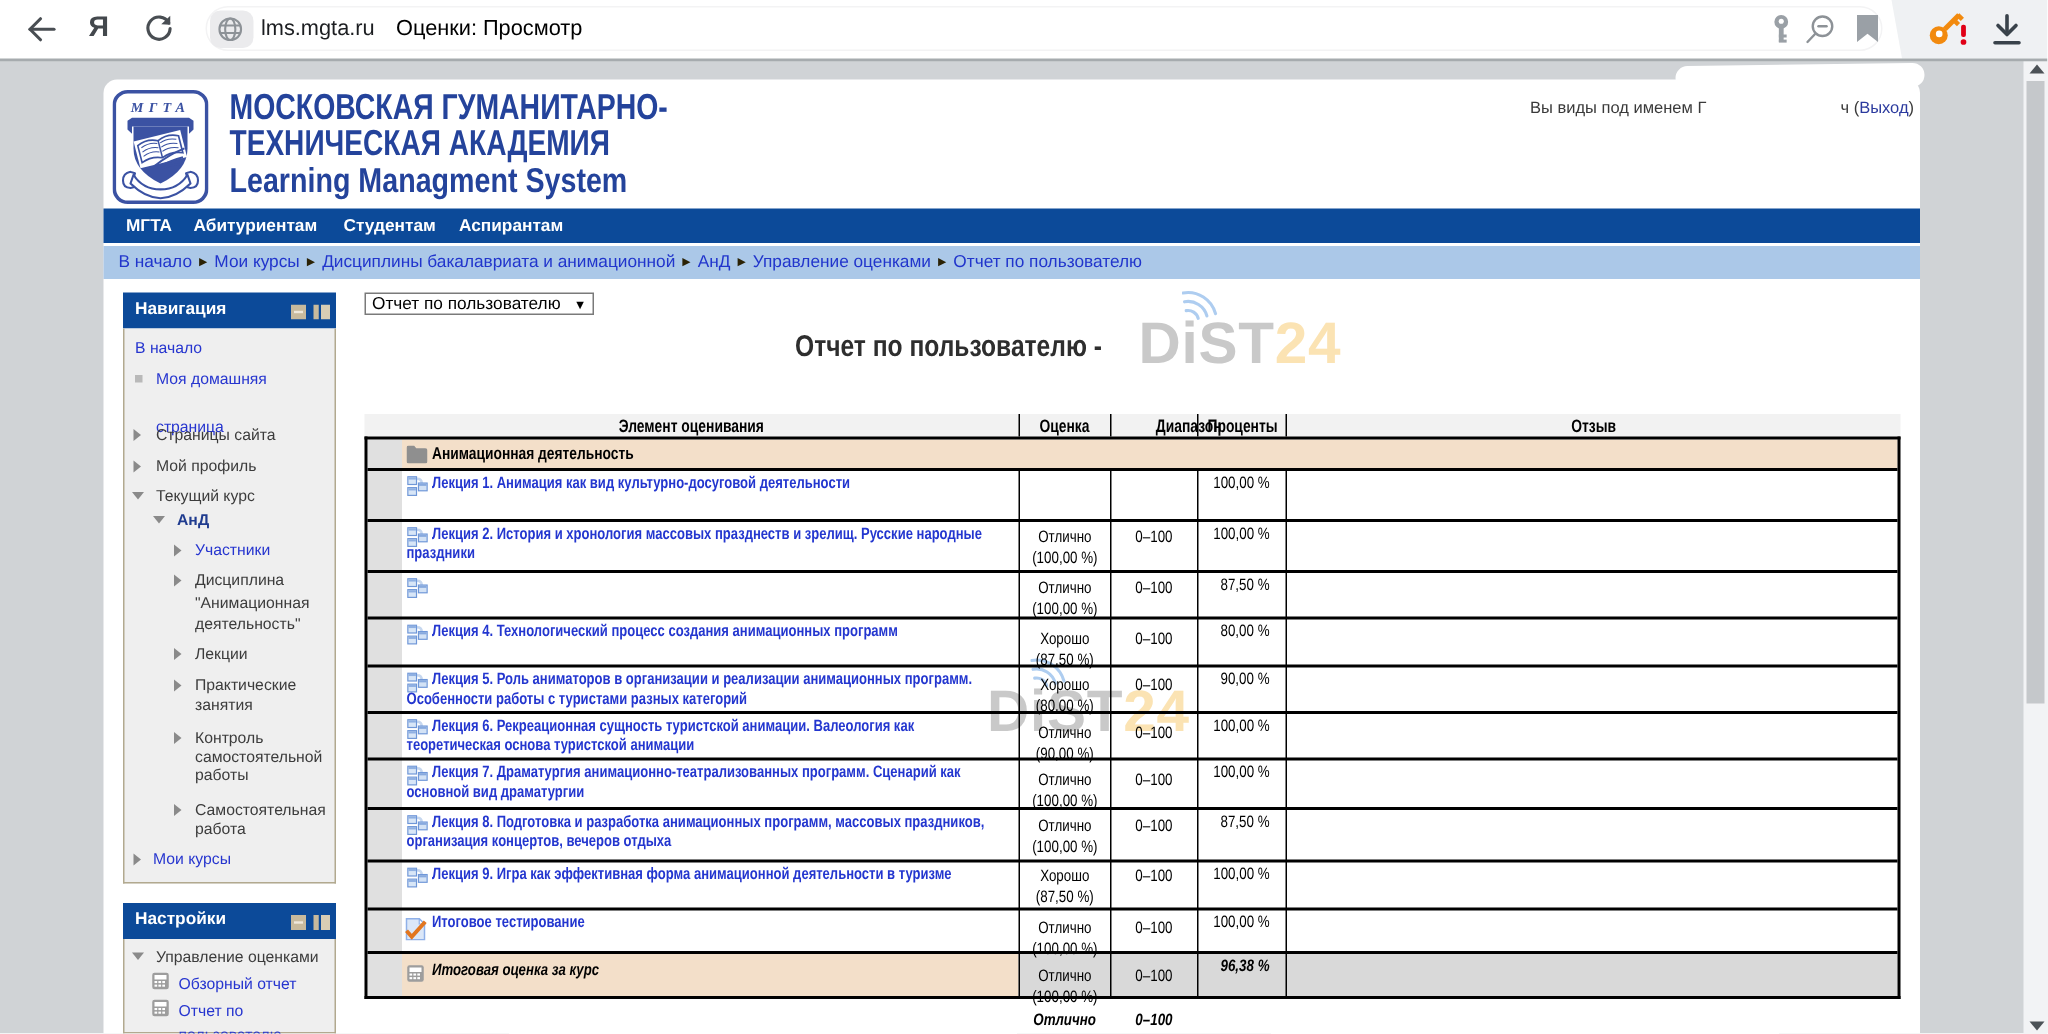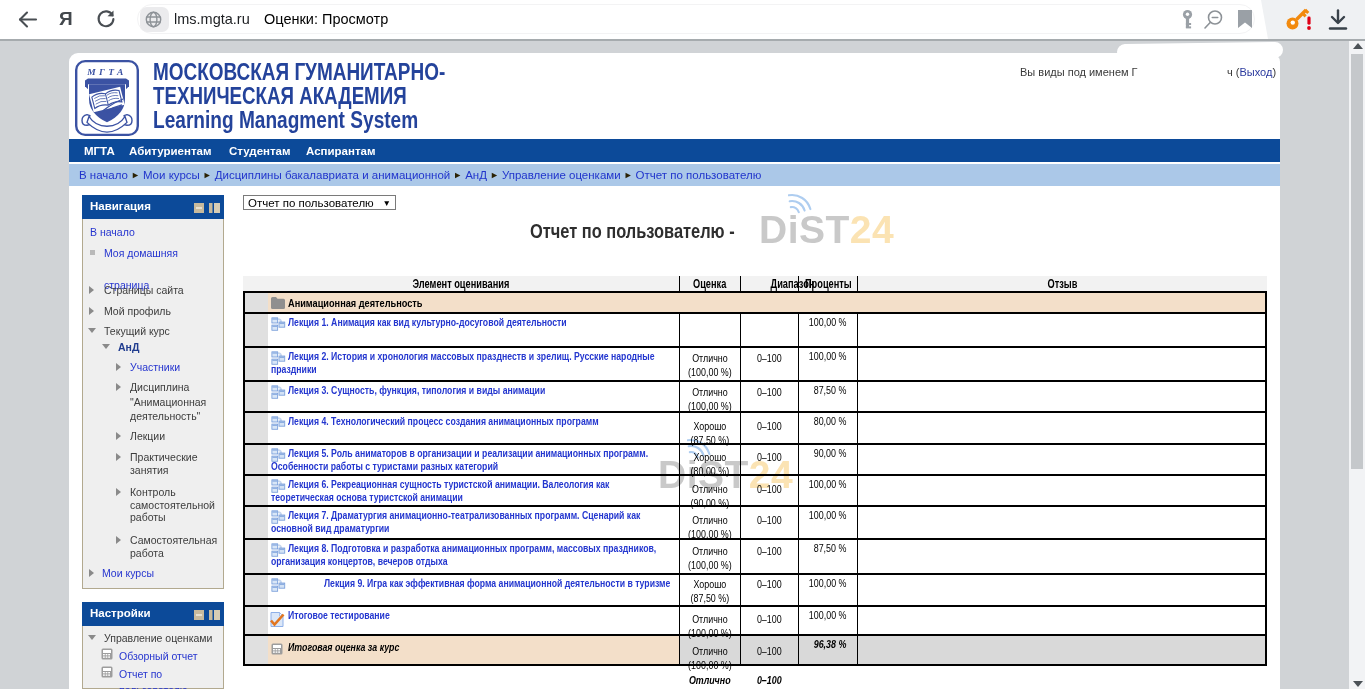--- a/index.html
+++ b/index.html
@@ -351,21 +351,20 @@
       <path d="M8,2.5 Q11.5,2.5 11.5,6" fill="none" stroke="#c6d7ef" stroke-width="2"></path>
       <g stroke="#6f97d8" stroke-width="0.9">
         <rect x="0.95" y="0.95" width="6.6" height="5.9" fill="#d8e6f7"></rect>
         <rect x="0.95" y="9.25" width="6.6" height="5.9" fill="#d8e6f7"></rect>
         <rect x="9.05" y="5.75" width="6.6" height="5.9" fill="#d3e2f5"></rect>
       </g>
       <rect x="1.4" y="1.4" width="5.7" height="1.7" fill="#8fb0e2"></rect>
       <rect x="1.4" y="9.7" width="5.7" height="1.7" fill="#8fb0e2"></rect>
       <rect x="9.5" y="6.2" width="5.7" height="1.7" fill="#87a9de"></rect>
     </svg>
-  <div class="cell name" style="left:288px; top:384px;"><a href="#"><span class="sx">Лекция 3. Сущность, функция, типология и виды анимации</span></a></div>
   <div class="cell cc" style="left:680px; top:384px; width:59px;"><span class="sxc">Хорошо<br>(87,50&nbsp;%)</span></div>
   <div class="cell cc" style="left:741px; top:384px; width:56px;"><span class="sxc">0–100</span></div>
   <div class="cell" style="left:798px; top:384px; width:48px; text-align:right;"><span class="sxr">87,50&nbsp;%</span></div>
   <svg class="abs" style="left:271px; top:416px; z-index:7;" width="15" height="14" viewBox="0 0 17 16">
       <path d="M8,2.5 Q11.5,2.5 11.5,6" fill="none" stroke="#c6d7ef" stroke-width="2"></path>
       <g stroke="#6f97d8" stroke-width="0.9">
         <rect x="0.95" y="0.95" width="6.6" height="5.9" fill="#d8e6f7"></rect>
         <rect x="0.95" y="9.25" width="6.6" height="5.9" fill="#d8e6f7"></rect>
         <rect x="9.05" y="5.75" width="6.6" height="5.9" fill="#d3e2f5"></rect>
       </g>
@@ -445,21 +444,21 @@
       <path d="M8,2.5 Q11.5,2.5 11.5,6" fill="none" stroke="#c6d7ef" stroke-width="2"></path>
       <g stroke="#6f97d8" stroke-width="0.9">
         <rect x="0.95" y="0.95" width="6.6" height="5.9" fill="#d8e6f7"></rect>
         <rect x="0.95" y="9.25" width="6.6" height="5.9" fill="#d8e6f7"></rect>
         <rect x="9.05" y="5.75" width="6.6" height="5.9" fill="#d3e2f5"></rect>
       </g>
       <rect x="1.4" y="1.4" width="5.7" height="1.7" fill="#8fb0e2"></rect>
       <rect x="1.4" y="9.7" width="5.7" height="1.7" fill="#8fb0e2"></rect>
       <rect x="9.5" y="6.2" width="5.7" height="1.7" fill="#87a9de"></rect>
     </svg>
-  <div class="cell name" style="left:288px; top:577px;margin-left:36px;"><a href="#"><span class="sx">Лекция 9. Игра как эффективная форма анимационной деятельности в туризме</span></a></div>
+  <div class="cell name" style="left:288px; top:577px;"><a href="#"><span class="sx">Лекция 9. Игра как эффективная форма анимационной деятельности в туризме</span></a></div>
   <div class="cell cc" style="left:680px; top:577px; width:59px;"><span class="sxc">Отлично<br>(100,00&nbsp;%)</span></div>
   <div class="cell cc" style="left:741px; top:577px; width:56px;"><span class="sxc">0–100</span></div>
   <div class="cell" style="left:798px; top:577px; width:48px; text-align:right;"><span class="sxr">100,00&nbsp;%</span></div>
 
   <svg class="abs" style="left:270px; top:612px; z-index:7;" width="15" height="15" viewBox="0 0 15 15">
       <path d="M1,0.5 L9.5,0.5 L13,4 L13,14.5 L1,14.5 Z" fill="#dbe7f8" stroke="#8fb0e8" stroke-width="1"></path>
       <path d="M9.5,0.5 L9.5,4 L13,4 Z" fill="#fff" stroke="#8fb0e8" stroke-width="0.8"></path>
       <path d="M1,8.5 L4.5,12.5 L13.5,2.5" fill="none" stroke="#e2761f" stroke-width="2.6"></path>
     </svg>
   <div class="cell name" style="left:288px; top:609px;"><a href="#"><span class="sx">Итоговое тестирование</span></a></div>

